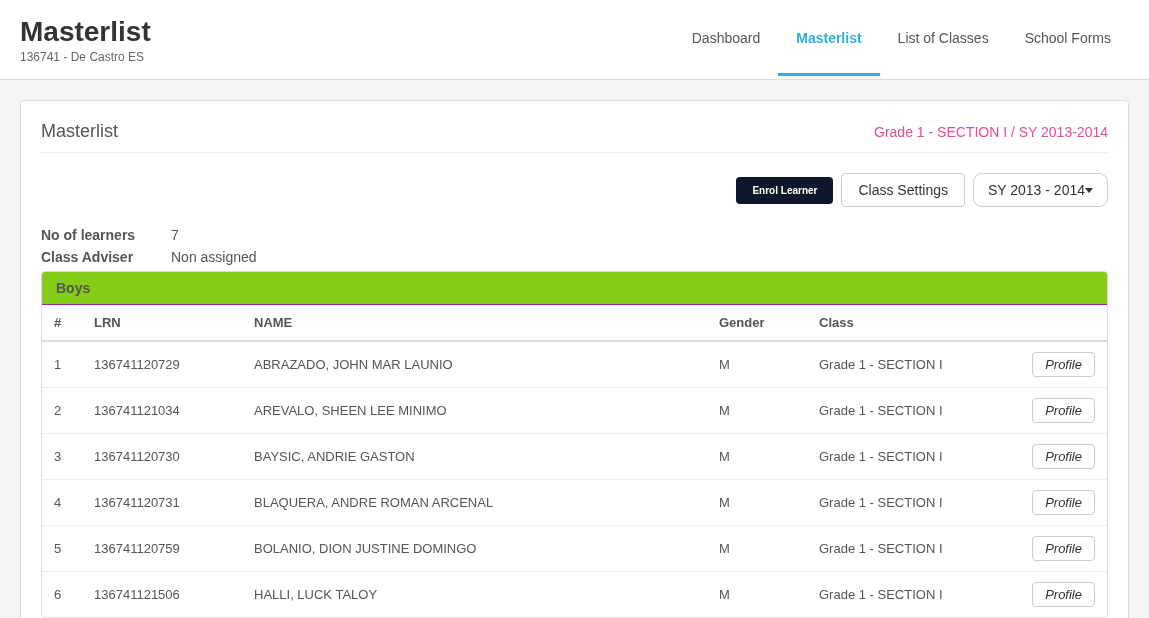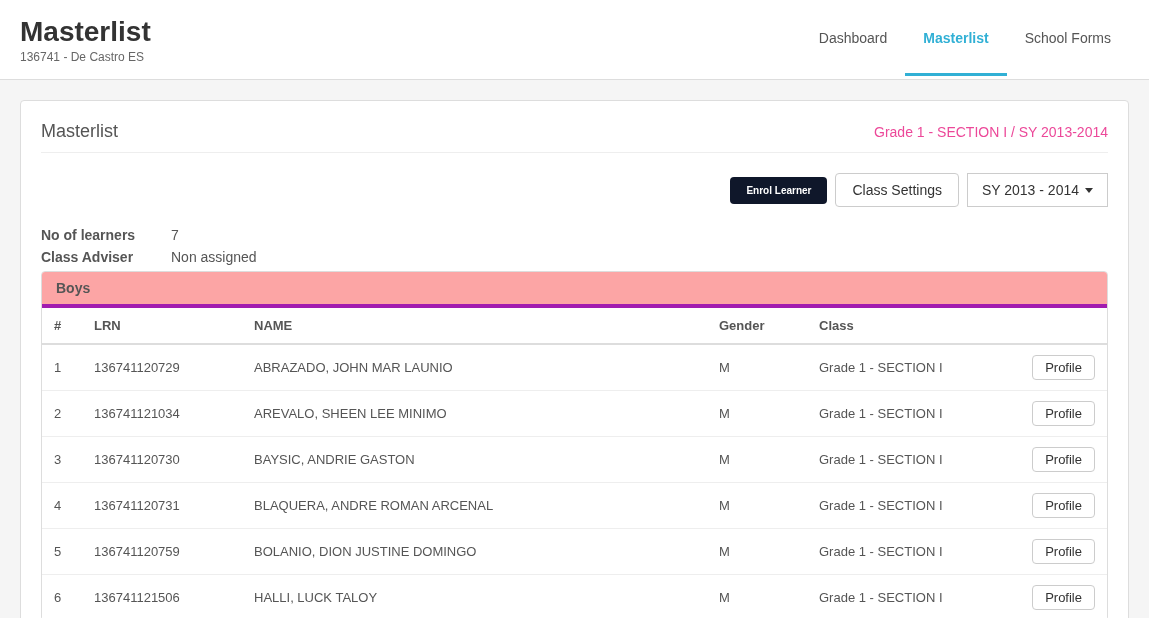--- a/index.html
+++ b/index.html
@@ -106,26 +106,25 @@
       padding: 8px 16px;
       border-radius: 4px;
       cursor: pointer;
       font-size: 14px;
     }
     .btn-sy {
       background: #fff;
       color: #333;
       border: 1px solid #ccc;
       padding: 8px 14px;
-      border-radius: 0;
+      border-radius: 9px;
       cursor: pointer;
       font-size: 14px;
       display: flex;
       align-items: center;
-      gap: 6px;
     }
     .caret {
       display: inline-block;
       width: 0;
       height: 0;
       border-left: 4px solid transparent;
       border-right: 4px solid transparent;
       border-top: 5px solid #333;
     }
 
@@ -145,25 +144,25 @@
       color: #555;
     }
 
     
     .table-section {
       border: 1px solid #ddd;
       border-radius: 4px;
       overflow: hidden;
     }
     .table-group-header {
-      background: #fca5a5;
+      background: #84cc16;
       padding: 8px 14px;
       font-weight: bold;
       color: #555;
-      border-bottom: 4px solid #a21caf;
+      border-bottom: 1px solid #a21caf;
     }
     table {
       width: 100%;
       border-collapse: collapse;
     }
     thead tr {
       background: #fff;
     }
     thead th {
       text-align: left;
@@ -184,39 +183,41 @@
       font-size: 13px;
     }
     .btn-profile {
       background: #fff;
       color: #333;
       border: 1px solid #ccc;
       padding: 4px 12px;
       border-radius: 4px;
       cursor: pointer;
       font-size: 13px;
+      font-style: italic;
     }
     .col-num { width: 40px; }
     .col-lrn { width: 160px; }
     .col-name { }
     .col-gender { width: 100px; }
     .col-class { width: 200px; }
     .col-action { width: 100px; text-align: right; }
   </style>
 </head>
 <body>
 
 <div class="header">
   <div class="header-left">
     <div class="header-title">Masterlist</div>
     <div class="header-subtitle">136741 - De Castro ES</div>
   </div>
   <nav class="header-nav">
     <a class="nav-item">Dashboard</a>
     <a class="nav-item active">Masterlist</a>
+    <a class="nav-item">List of Classes</a>
     <a class="nav-item">School Forms</a>
   </nav>
 </div>
 
 <div class="main-content">
   <div class="card">
 
     <div class="card-header">
       <div class="card-title">Masterlist</div>
       <div class="card-meta">Grade 1 - SECTION I / SY 2013-2014</div>

